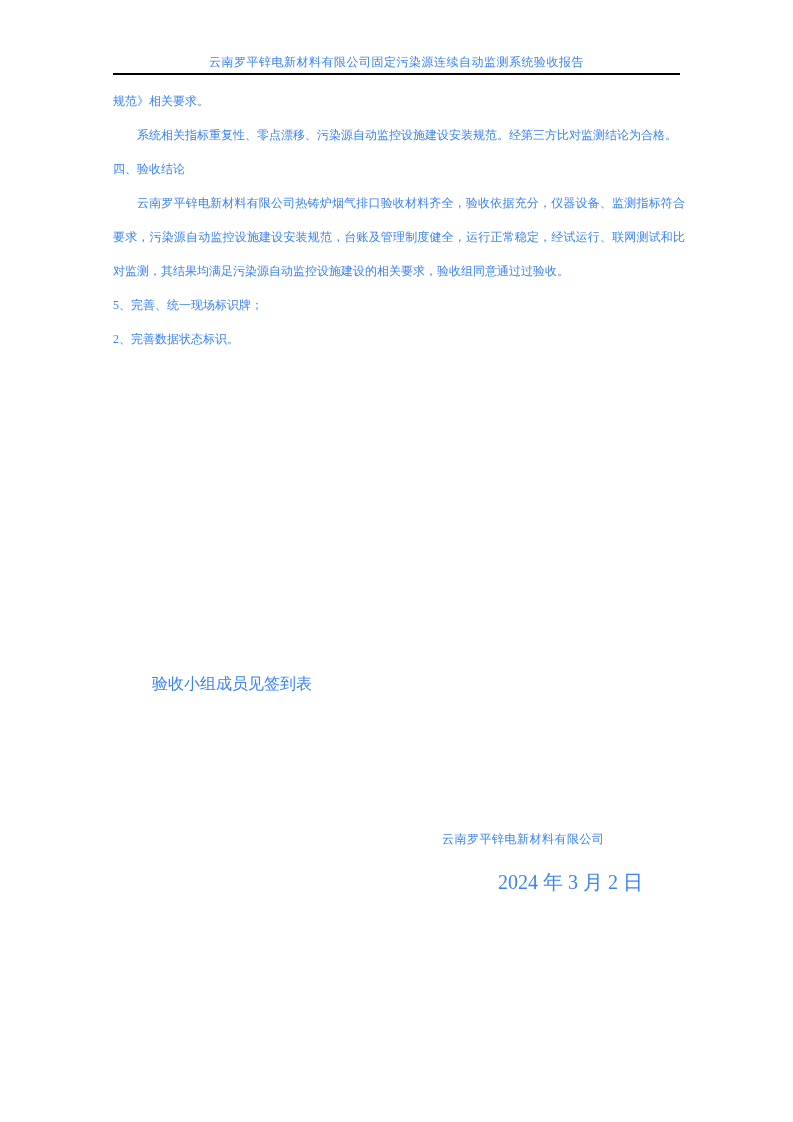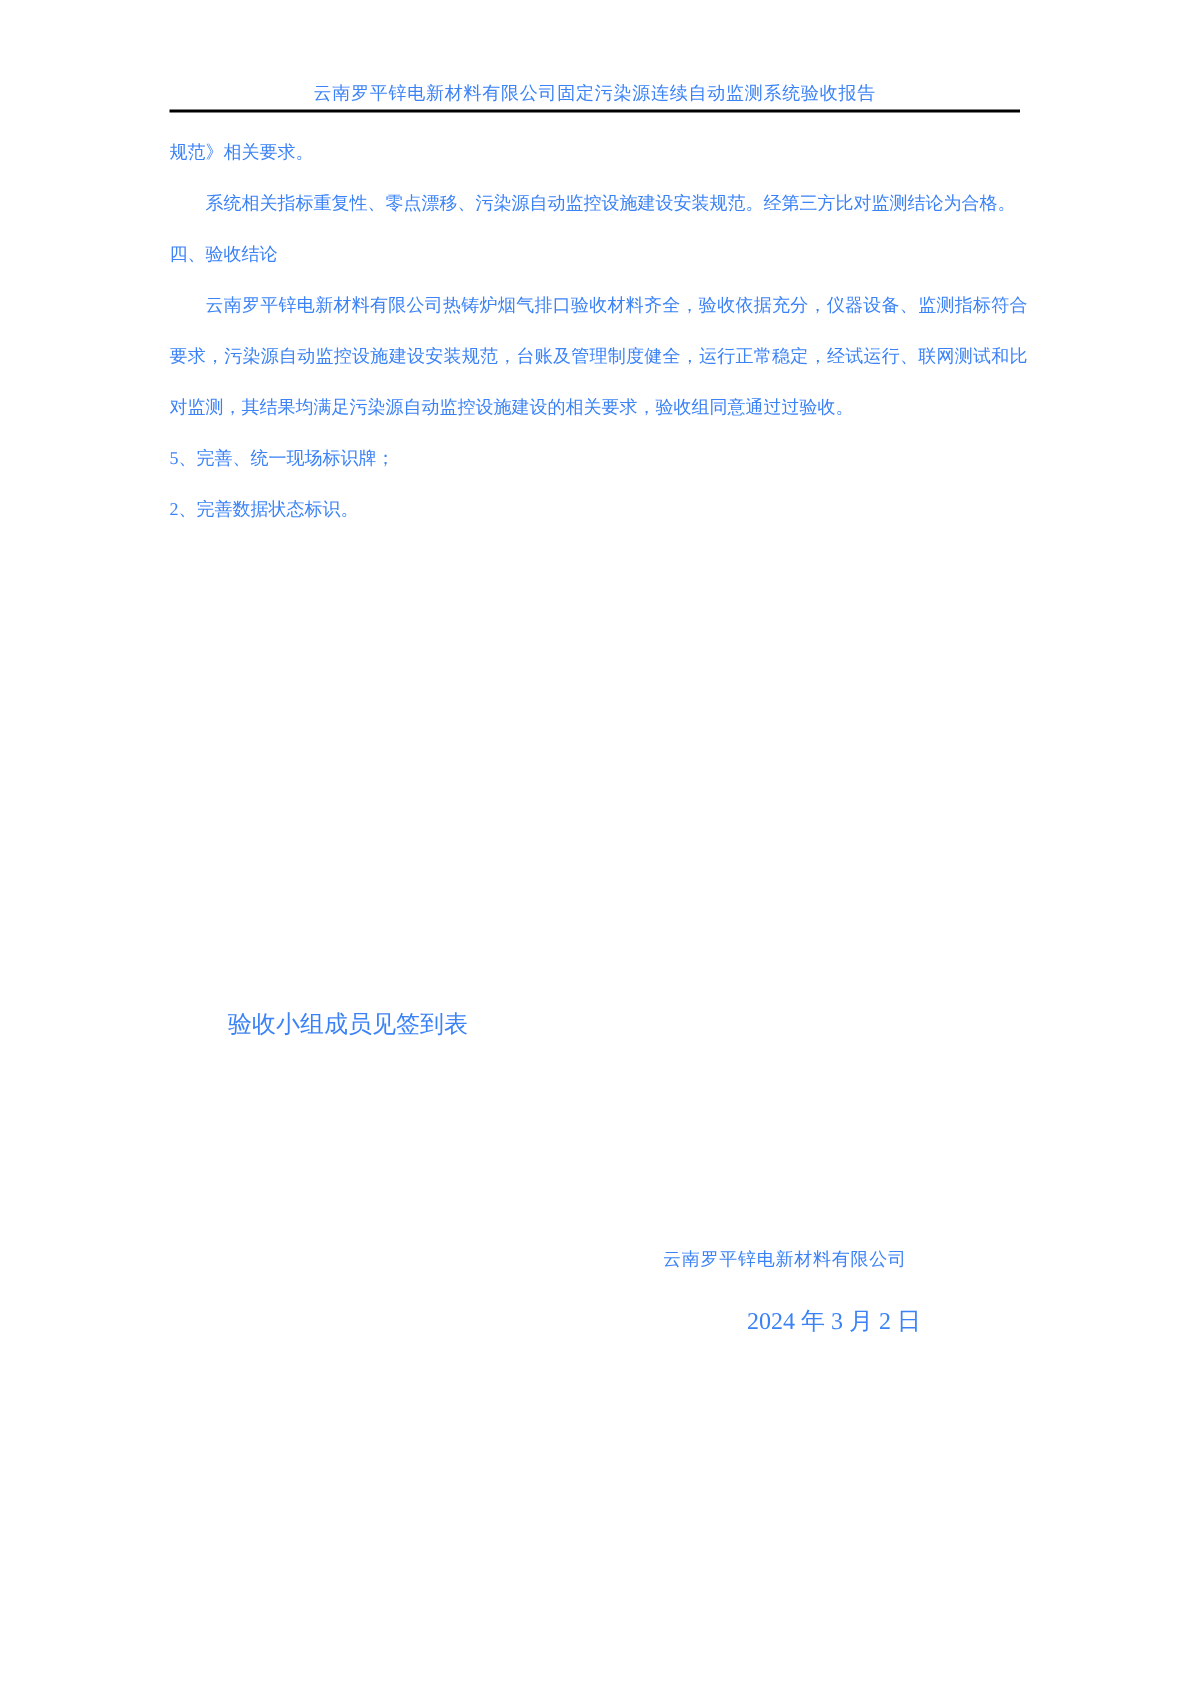--- a/index.html
+++ b/index.html
@@ -59,21 +59,21 @@
     top: 830px;
     left: 442px;
     font-size: 12px;
     line-height: 18px;
     letter-spacing: 0.5px;
   }
   .signature-date {
     position: absolute;
     top: 873px;
     left: 498px;
-    font-size: 16px;
+    font-size: 20px;
     line-height: 18px;
   }
   .page-number {
     position: absolute;
     top: 1040px;
     left: 0;
     width: 100%;
     text-align: center;
     font-size: 14px;
     line-height: 15px;

